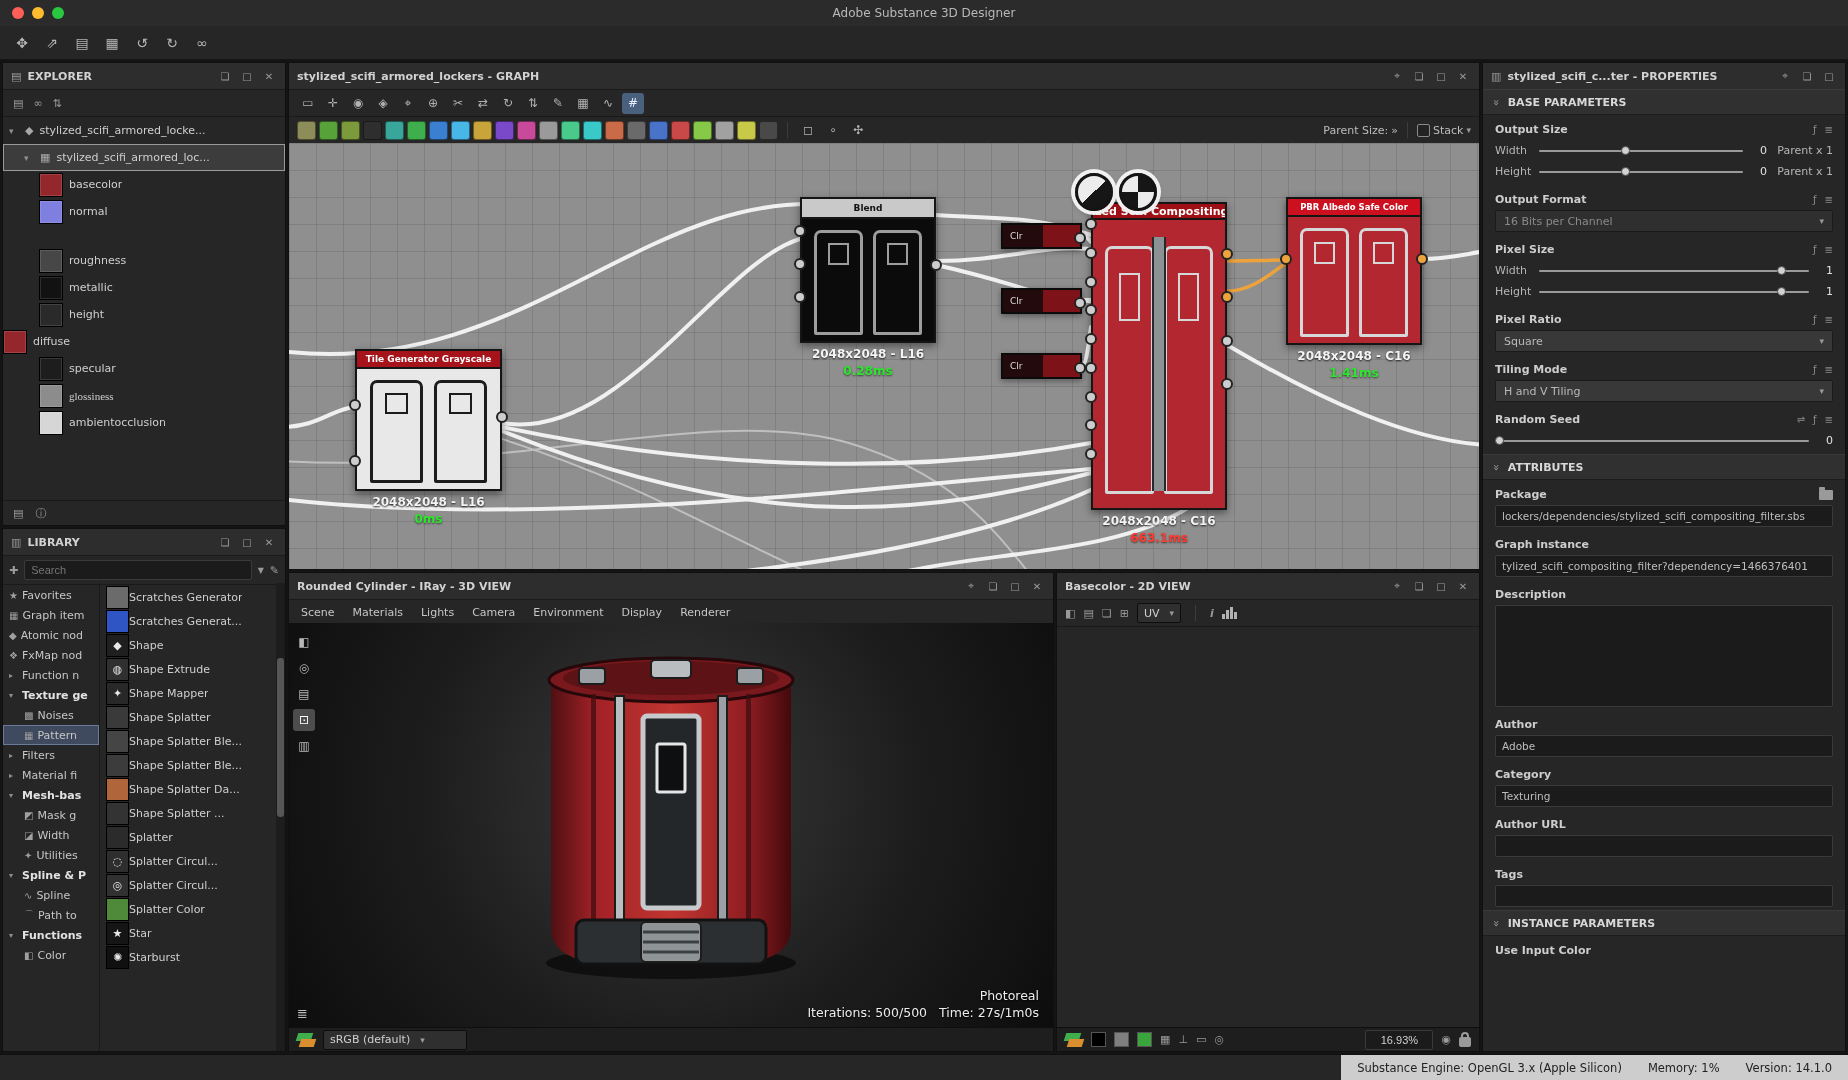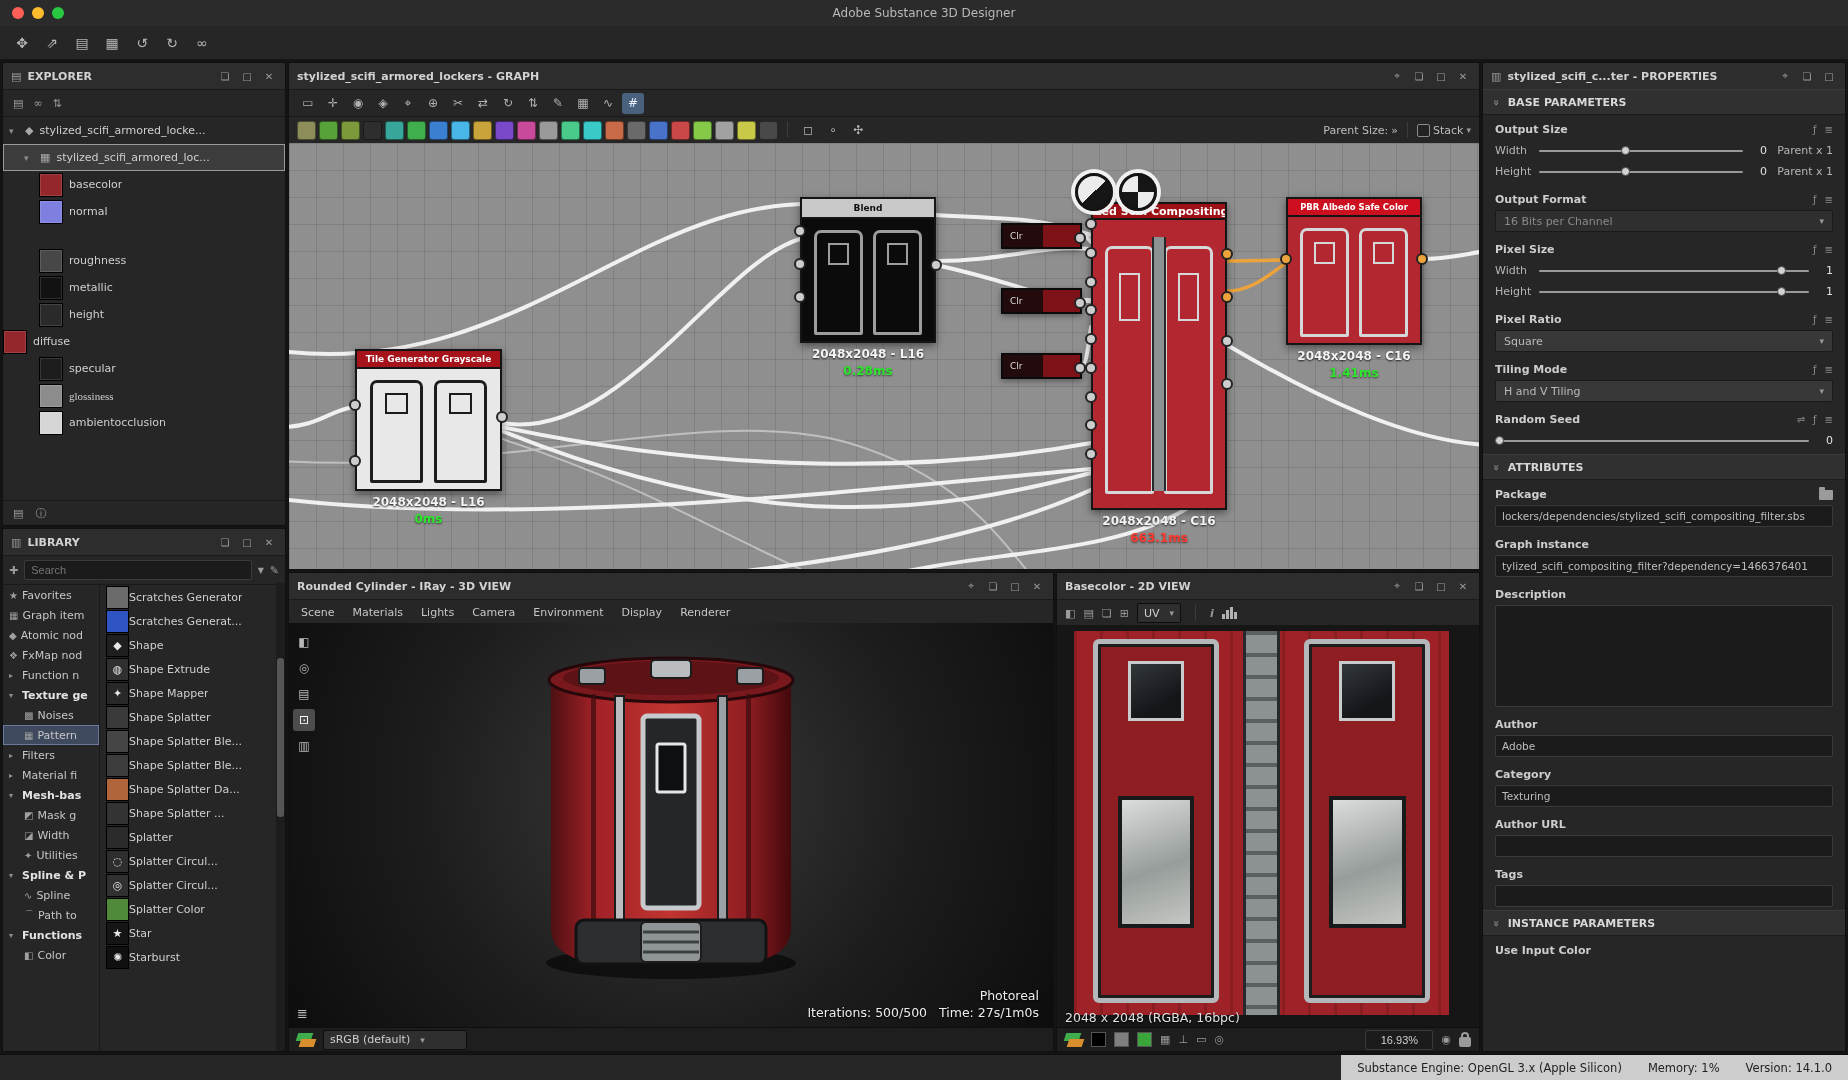--- a/index.html
+++ b/index.html
@@ -812,34 +812,20 @@
     </div>
     <span class="vsep"></span>
     <span class="picon" style="font-style:italic;font-weight:bold">i</span>
     <span class="histicon">
         <i style="height:5px"></i>
         <i style="height:9px"></i>
         <i style="height:12px"></i>
         <i style="height:7px"></i>
       </span>
   </div>
-  <div class="viewport2d">
-    <div class="texture">
-      <div class="tex-col"></div>
-      <div class="tex-door tl">
-        <div class="tw-top"></div>
-          <div class="tw-big"></div>
-      </div>
-      <div class="tex-door tr">
-        <div class="tw-top"></div>
-          <div class="tw-big"></div>
-      </div>
-    </div>
-    <div class="texinfo">2048 x 2048 (RGBA, 16bpc)</div>
-  </div>
   <div class="bbar">
     <span class="layericon"></span>
     <span class="swatch" style="background:#000"></span>
     <span class="swatch" style="background:#7f7f7f"></span>
     <span class="swatch" style="background:#3aa53a"></span>
     <div style="display:flex;gap:8px">
 
     <span class="picon">▦</span>
         <span class="picon">⊥</span>
         <span class="picon">▭</span>

